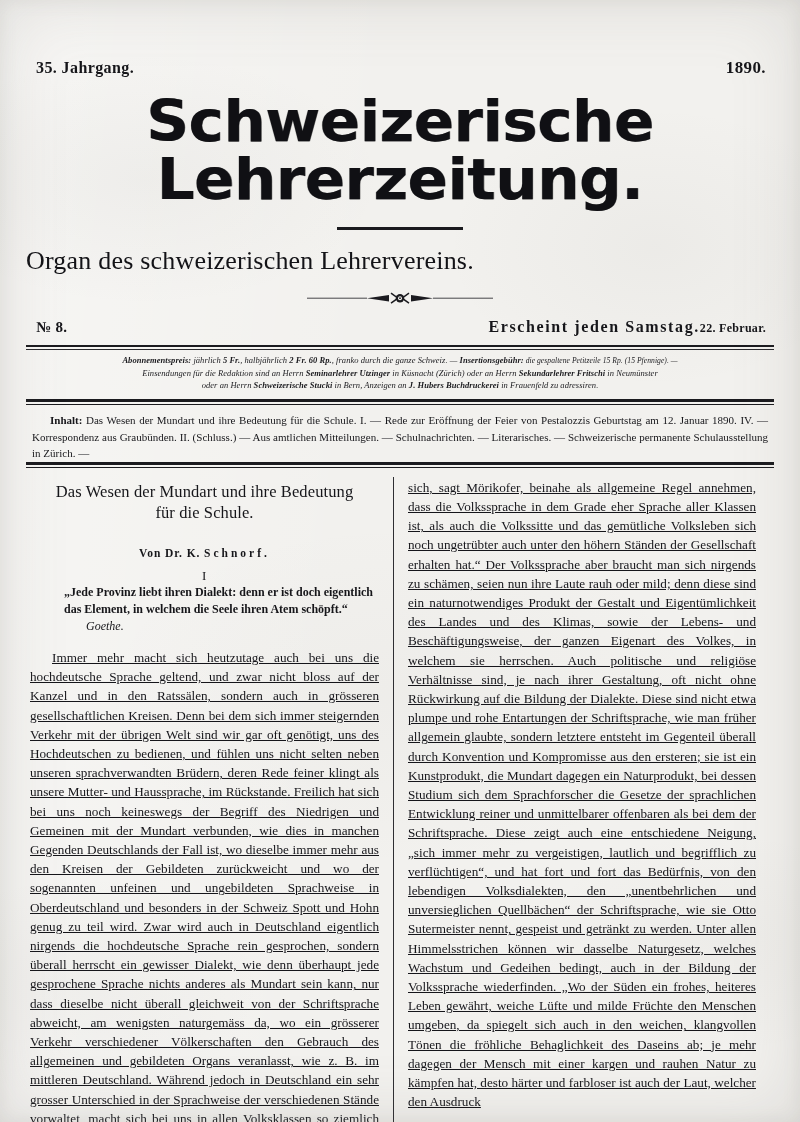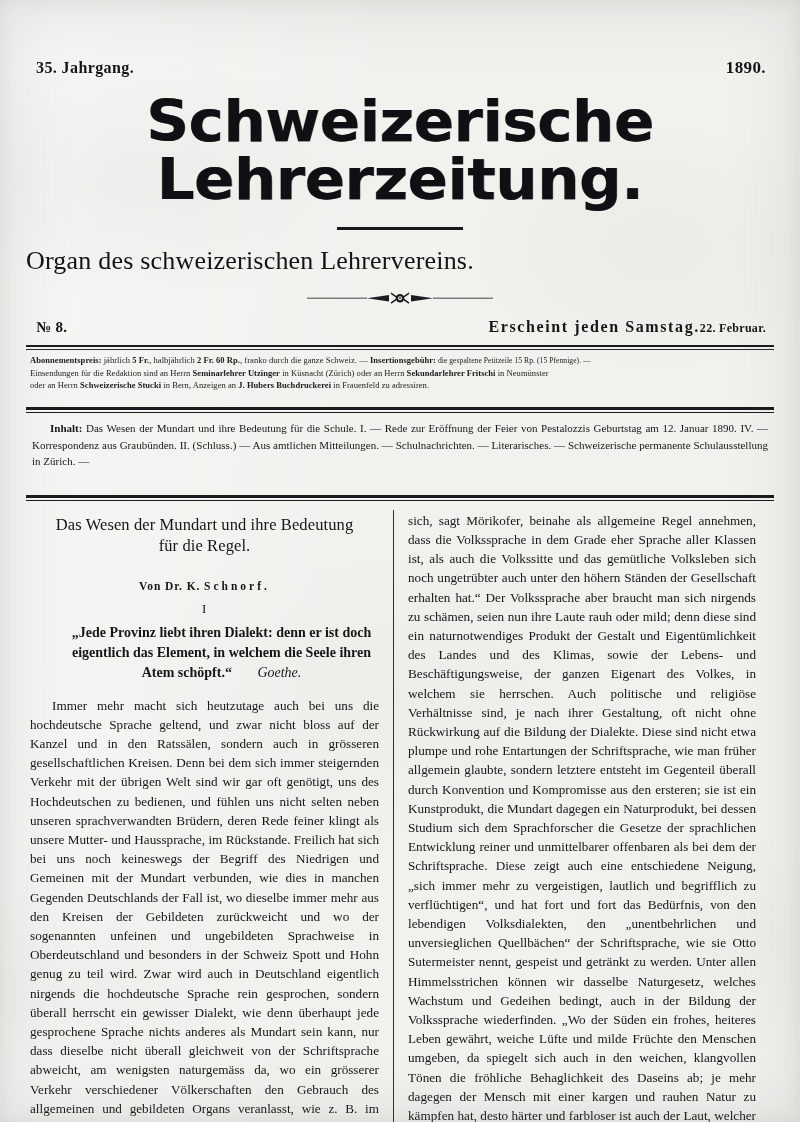--- a/index.html
+++ b/index.html
@@ -114,41 +114,43 @@
 
   .rule-full {
     height: 2px;
     background: #1b1b1f;
     margin-top: 9px;
   }
   .rule-full.thin { height: 1px; background: #2a2a2e; margin-top: 2px; }
 
   
   .fineprint {
+    text-align: center;
     font-size: 8.5px;
     line-height: 1.45;
-    padding: 4px 4px 16px 4px;
+    padding: 4px 4px 8px 4px;
     color: #1b1b1f;
     letter-spacing: 0.05px;
+    font-style: italic;
   }
   .fineprint b { font-weight: bold; }
   .fineprint .sm { font-size: 7.6px; }
 
   .rule-pair {
     height: 3px;
     background: #1b1b1f;
   }
   .rule-pair.b { height: 1px; margin-top: 2px; }
 
   
   .inhalt {
     font-size: 11px;
     line-height: 1.5;
     text-align: justify;
-    padding: 7px 6px 25px 6px;
+    padding: 7px 6px 0 6px;
     color: #17171b;
   }
   .inhalt .lead { font-weight: bold; padding-left: 18px; }
 
   
   .columns {
     display: flex;
     margin-top: 9px;
     padding: 0 4px;
   }
@@ -176,40 +178,41 @@
   }
   .byline .sp { letter-spacing: 3px; }
   .section-num {
     text-align: center;
     font-size: 13px;
     margin-top: 9px;
     letter-spacing: 0.5px;
   }
   .epigraph {
     font-weight: bold;
-    font-size: 14px;
+    font-size: 12px;
     line-height: 1.42;
-    text-align: center;
-    margin-top: 6px;
+    text-align: left;
+    margin-top: 0;
     padding-left: 34px;
   }
   .epigraph .src {
     font-weight: normal;
     font-style: italic;
     padding-left: 22px;
   }
 
   p.body {
     font-size: 13.2px;
     line-height: 1.455;
     text-align: justify;
     text-justify: inter-word;
     margin: 0;
     color: #15151a;
     hyphens: manual;
+    text-decoration: underline;
   }
   p.body.first { margin-top: 13px; text-indent: 22px; }
   .col.right p.body { margin-top: 1px; }
 </style>
 </head>
 <body>
 
 <div class="paper-noise"></div>
 
 <div class="page">
@@ -266,21 +269,21 @@
   </div>
 
   <div class="rule-pair"></div>
   <div class="rule-pair b"></div>
 
   <div class="columns">
 
     <div class="col left">
       <div class="art-title">
         <div>Das Wesen der Mundart und ihre Bedeutung</div>
-        <div>für die Regel.</div>
+        <div>für die Schule.</div>
       </div>
       <div class="byline">
         <span>Von Dr. K.</span>
         <span class="sp">Schnorf.</span>
       </div>
       <div class="section-num">I</div>
       <div class="epigraph">
         <span>„Jede Provinz liebt ihren Dialekt: denn er ist doch eigentlich das Element, in welchem die Seele ihren Atem schöpft.“</span>
         <span class="src">Goethe.</span>
       </div>

